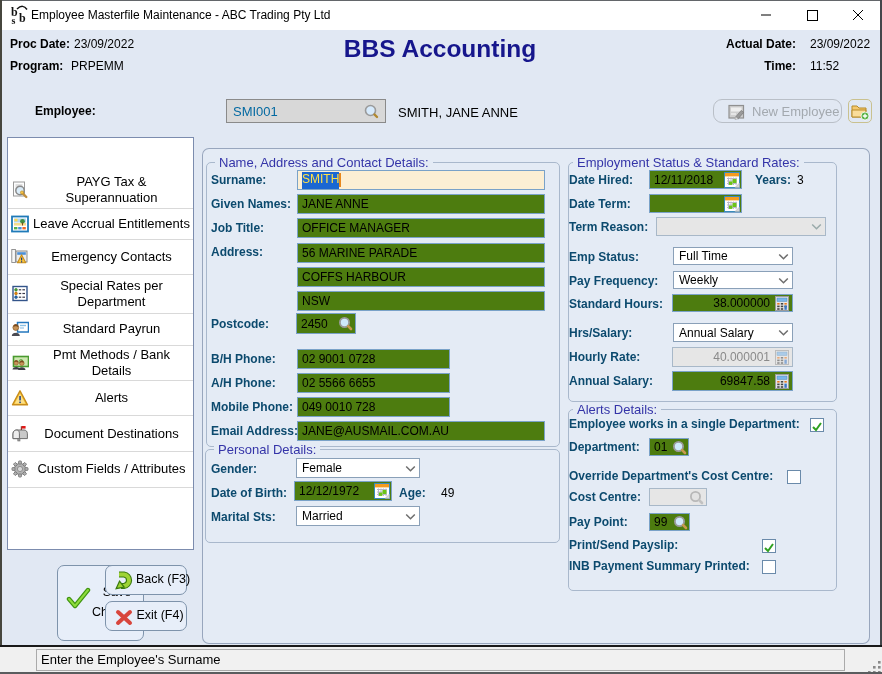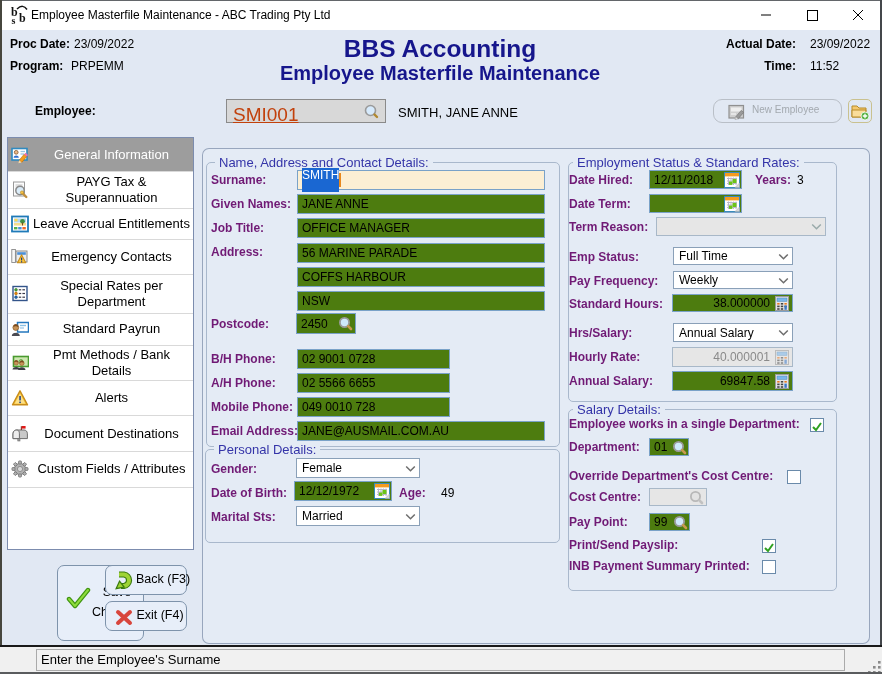--- a/index.html
+++ b/index.html
@@ -15,21 +15,21 @@
   
   #sidebar{left:7px;top:137px;width:187px;height:413px;background:#fff;border:1px solid #7c8cae;box-sizing:border-box;}
   .sitem{position:absolute;left:0px;width:185px;border-bottom:1px solid #d9d9d9;color:#000;}
   .sitem .txt{position:absolute;left:24px;right:2px;top:0;bottom:0;display:flex;align-items:center;justify-content:center;text-align:center;font-size:13px;line-height:16px;}
   .sitem .ico{position:absolute;left:3px;top:50%;margin-top:-9px;width:18px;height:18px;}
   #sel{background:#9d9d9d;color:#fff;}
   
   #panel{left:202px;top:136px;width:668px;height:496px;background:#e4ebf5;box-shadow:inset 0 0 0 1px #98a6bd;border-radius:7px;margin-top:12px;}
   .fs{position:absolute;border:1px solid #a9b8cc;border-radius:5px;}
   .fs .leg{position:absolute;top:-8px;left:8px;background:#e4ebf5;color:#3434a8;font-size:13px;padding:0 4px;white-space:nowrap;}
-  .lbl{position:absolute;font-size:12px;font-weight:bold;color:#701a75;white-space:nowrap;}
+  .lbl{position:absolute;font-size:12px;font-weight:bold;color:#0c4a6e;white-space:nowrap;}
   .inp{position:absolute;background:#4d7c0f;border:1px solid #7aa2c8;box-sizing:border-box;font-size:12px;color:#000;padding-left:4px;display:flex;align-items:center;white-space:nowrap;}
   .val{font-size:12px;color:#000;position:absolute;white-space:nowrap;}
   .combo{position:absolute;background:#fff;border:1px solid #8aa0b8;box-sizing:border-box;font-size:12px;color:#000;padding-left:5px;display:flex;align-items:center;}
   .combo svg{position:absolute;right:3px;top:50%;margin-top:-4.5px;}
   .cb{position:absolute;width:14px;height:14px;background:#fff;border:1px solid #6a8aaa;box-sizing:border-box;}
   
   .btn{position:absolute;background:#e7eef9;border:1px solid #7e93ab;border-radius:7px;box-sizing:border-box;font-size:12.5px;color:#000;}
   
   #statusline{left:0;top:645px;width:882px;height:2px;background:#191919;}
   #statusbar{left:0;top:647px;width:882px;height:25px;background:#f0f0f0;}
@@ -60,71 +60,55 @@
     <text x="0.5" y="19" font-family="Liberation Serif" font-size="10" font-weight="bold" fill="#111">s</text>
     <text x="8" y="17" font-family="Liberation Serif" font-size="12" font-weight="bold" fill="#111">b</text>
     <path d="M6 4 Q12 -1.5 16 4.5" fill="none" stroke="#111" stroke-width="1.5"></path>
   </svg>
 
   <div class="abs hlabel" style="left:10px;top:37px;">Proc Date:</div>
   <div class="abs hval" style="left:74px;top:37px;">23/09/2022</div>
   <div class="abs hlabel" style="left:10px;top:59px;">Program:</div>
   <div class="abs hval" style="left:71px;top:59px;">PRPEMM</div>
   <div class="abs" id="bigtitle">BBS Accounting</div>
-  <div class="abs" id="subtitle">Employee Masterfile Maintenance</div>
   <div class="abs hlabel" style="left:650px;top:37px;width:146px;text-align:right;">Actual Date:</div>
   <div class="abs hval" style="left:810px;top:37px;">23/09/2022</div>
   <div class="abs hlabel" style="left:650px;top:59px;width:146px;text-align:right;">Time:</div>
   <div class="abs hval" style="left:810px;top:59px;">11:52</div>
 
   <div class="abs hlabel" style="left:35px;top:104px;">Employee:</div>
   <div class="abs" style="left:226px;top:99px;width:160px;height:24px;background:#d8d8d8;border:1px solid #8a8a8a;box-sizing:border-box;">
-    <span style="position:absolute;left:6px;top:4px;font-size:19px;color:#c2410c;text-decoration:underline;">SMI001</span>
+    <span style="position:absolute;left:6px;top:4px;font-size:13px;color:#0369a1;">SMI001</span>
     <svg style="position:absolute;right:6px;top:4px;" width="15" height="15" viewBox="0 0 15 15">
         <circle cx="6.5" cy="6.5" r="5" fill="#d6eafc" stroke="#9a9a9a" stroke-width="1.6"></circle>
         <path d="M10.5 10.5 L13 13" stroke="#b08830" stroke-width="2.4" stroke-linecap="round"></path>
       </svg>
   </div>
   <div class="abs hval" style="left:398px;top:105px;font-size:13px;">SMITH, JANE ANNE</div>
 
   <div class="abs" style="left:713px;top:99px;width:129px;height:24px;border:1px solid #b9bfc7;border-radius:9px;box-sizing:border-box;">
     <svg style="position:absolute;left:14px;top:3px;" width="18" height="18" viewBox="0 0 18 18">
         <rect x="1" y="2.5" width="14.5" height="12.5" fill="#cfcfcf" stroke="#909090" stroke-width="1.2"></rect>
         <rect x="3" y="4.5" width="10.5" height="4" fill="#efefef"></rect>
         <line x1="3" y1="11" x2="8" y2="11" stroke="#efefef" stroke-width="1.4"></line>
         <path d="M7.8 13.8 L13.2 7.4 L15.6 9.4 L10.2 15.8 Z" fill="#9a9a9a" stroke="#777" stroke-width="0.7"></path>
         <path d="M7.8 13.8 L10.2 15.8 L7 16.6 Z" fill="#e8e8e8" stroke="#999" stroke-width="0.5"></path>
       </svg>
-    <span style="position:absolute;left:38px;top:4px;font-size:10px;color:#a3a9af;white-space:nowrap;">New Employee</span>
+    <span style="position:absolute;left:38px;top:4px;font-size:13px;color:#a3a9af;white-space:nowrap;">New Employee</span>
   </div>
   <div class="abs" style="left:848px;top:99px;width:24px;height:24px;border:1px solid #c9c18f;border-radius:5px;box-sizing:border-box;">
     <svg style="position:absolute;left:2px;top:3px;" width="19" height="18" viewBox="0 0 19 18">
       <path d="M1 3 L6 3 L8 5 L15 5 L15 14 L1 14 Z" fill="#f5c86e" stroke="#b78b28" stroke-width="1"></path>
       <path d="M1 7 L15 7 L13 14 L1 14 Z" fill="#fadd9a" stroke="#b78b28" stroke-width="1"></path>
       <circle cx="14" cy="13" r="4" fill="#58b345" stroke="#fff" stroke-width="0.8"></circle>
       <path d="M14 10.8 L14 15.2 M11.8 13 L16.2 13" stroke="#fff" stroke-width="1.3"></path>
     </svg>
   </div>
 
   <div id="sidebar" class="abs">
-    <div class="sitem" id="sel" style="top:0px;height:33px;">
-      <svg class="ico" viewBox="0 0 18 18">
-          <rect x="1" y="2.5" width="15" height="11.5" fill="#fff" stroke="#2f8ac0" stroke-width="1.6"></rect>
-          <circle cx="5.2" cy="6.3" r="1.9" fill="#e8b88a" stroke="#7a4a20" stroke-width="0.7"></circle>
-          <path d="M2.6 11.8 C2.6 8.8 7.8 8.8 7.8 11.8 Z" fill="#2f6fd0"></path>
-          <line x1="9.5" y1="5.5" x2="14" y2="5.5" stroke="#9ac4e4" stroke-width="1.3"></line>
-          <line x1="9.5" y1="8" x2="13" y2="8" stroke="#9ac4e4" stroke-width="1.3"></line>
-          <g>
-            <path d="M8.2 14.2 L13.2 8.2 L15.8 10.4 L10.8 16.4 Z" fill="#f59d1e" stroke="#b06a10" stroke-width="0.6"></path>
-            <path d="M13.2 8.2 L14.4 6.8 L17 9 L15.8 10.4 Z" fill="#ef6fb0"></path>
-            <path d="M8.2 14.2 L10.8 16.4 L7.4 17.2 Z" fill="#f3d9a8"></path>
-          </g>
-        </svg>
-      <div class="txt">General Information</div>
-    </div>
     <div class="sitem" style="top:34px;height:36px;">
       <svg class="ico" viewBox="0 0 18 18">
           <rect x="2.5" y="1" width="11" height="14" fill="#fdfdfd" stroke="#9a9a9a" stroke-width="1"></rect>
           <line x1="4.5" y1="4" x2="11.5" y2="4" stroke="#c4c4c4"></line>
           <line x1="4.5" y1="6" x2="11.5" y2="6" stroke="#c4c4c4"></line>
           <line x1="4.5" y1="8" x2="11.5" y2="8" stroke="#c4c4c4"></line>
           <circle cx="9" cy="9.5" r="4.2" fill="#d6ebfa" fill-opacity="0.85" stroke="#8a8a8a" stroke-width="1.5"></circle>
           <path d="M12.2 12.8 L15.3 16" stroke="#c09040" stroke-width="2.4" stroke-linecap="round"></path>
           <circle cx="11" cy="11.5" r="1.6" fill="#f6c24a" stroke="#b8860b" stroke-width="0.6"></circle>
         </svg>
@@ -237,21 +221,21 @@
     </div>
   </div>
 
   <div id="panel" class="abs">
 
     <div class="fs" style="left:4px;top:14px;width:352px;height:283px;">
       <span class="leg">Name, Address and Contact Details:</span>
     </div>
     <div class="lbl" style="left:9px;top:25px;">Surname:</div>
     <div class="inp" style="left:95px;top:22px;width:248px;height:20px;background:#fcefd4;">
-      <span style="background:#1a67d2;color:#ffffff;height:24px;line-height:14px;display:inline-block;">SMITH</span>
+      <span style="background:#1a67d2;color:#fde047;height:17px;line-height:14px;display:inline-block;">SMITH</span>
         <span style="display:inline-block;width:1.5px;height:14px;background:#e8881e;"></span>
     </div>
     <div class="lbl" style="left:9px;top:49px;">Given Names:</div>
     <div class="inp" style="left:95px;top:46px;width:248px;height:20px;">JANE ANNE</div>
     <div class="lbl" style="left:9px;top:73px;">Job Title:</div>
     <div class="inp" style="left:95px;top:70px;width:248px;height:20px;">OFFICE MANAGER</div>
     <div class="lbl" style="left:9px;top:97px;">Address:</div>
     <div class="inp" style="left:95px;top:95px;width:248px;height:20px;">56 MARINE PARADE</div>
     <div class="inp" style="left:95px;top:143px;width:248px;height:20px;">NSW</div>
     <div class="inp" style="left:95px;top:119px;width:248px;height:20px;">COFFS HARBOUR</div>
@@ -425,21 +409,21 @@
             <rect x="2.2" y="9.6" width="2.4" height="1.6"></rect>
             <rect x="5.8" y="9.6" width="2.4" height="1.6"></rect>
             <rect x="2.2" y="12.2" width="2.4" height="1.6"></rect>
             <rect x="5.8" y="12.2" width="2.4" height="1.6"></rect>
             <rect x="9.4" y="9.6" width="2.4" height="4.2" fill="#3a78c8"></rect>
           </g>
         </svg>
     </div>
 
     <div class="fs" style="left:366px;top:261px;width:267px;height:180px;">
-      <span class="leg" style="left:4px;">Salary Details:</span>
+      <span class="leg" style="left:4px;">Alerts Details:</span>
     </div>
     <div class="lbl" style="left:367px;top:269px;">Employee works in a single Department:</div>
     <div class="cb" style="left:608px;top:270px;">
       <svg width="12" height="12" viewBox="0 0 12 12">
           <path d="M2 6 L5 9 L10 2" fill="none" stroke="#2fa020" stroke-width="2"></path>
         </svg>
     </div>
     <div class="lbl" style="left:367px;top:292px;">Department:</div>
     <div class="inp" style="left:447px;top:290px;width:40px;height:18px;">01
       <svg style="position:absolute;right:1px;top:1px;" width="15" height="15" viewBox="0 0 15 15">

